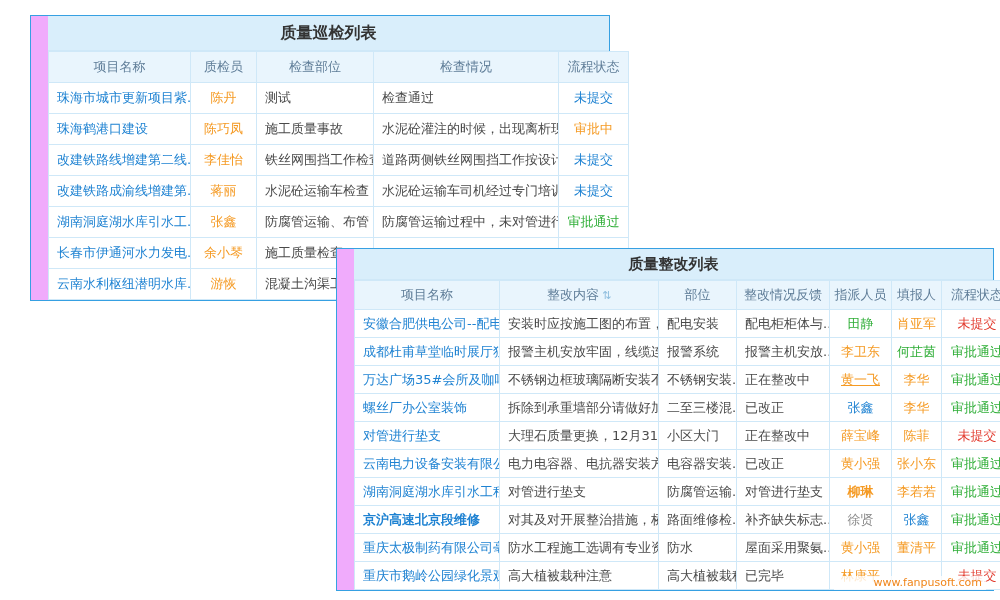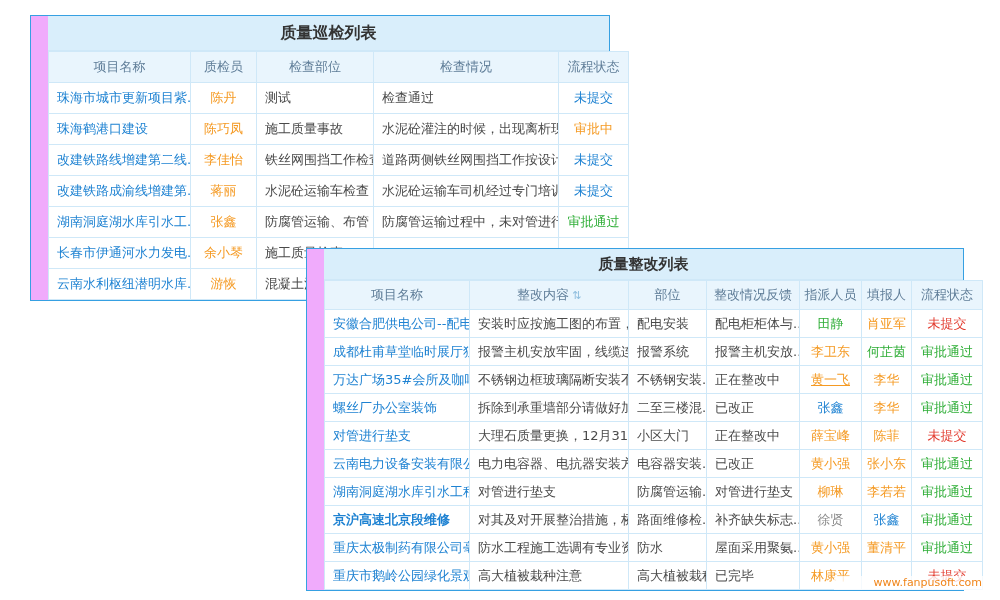--- a/index.html
+++ b/index.html
@@ -9,21 +9,21 @@
     font-family:"DejaVu Sans","Liberation Sans",sans-serif;
   }
   .panel{
     position:absolute;
     border:1px solid var(--accent-border,#36a0e2);
     background:#f0abfc;
     box-sizing:border-box;
     padding-left:17px;
   }
   #panel-inspection{left:30px;top:15px;width:580px;z-index:1;}
-  #panel-rectify{left:306px;top:248px;width:658px;z-index:5;}
+  #panel-rectify{left:336px;top:248px;width:658px;z-index:5;}
   .panel-title{
     text-align:center;
     background:var(--title-bg,#d9eefb);
     color:#333;
     font-weight:600;
     border-bottom:1px solid var(--grid-line,#aed7f2);
   }
   #panel-inspection .panel-title{height:34px;line-height:34px;font-size:16px;}
   #panel-rectify .panel-title{height:30px;line-height:30px;font-size:15px;}
   table{border-collapse:collapse;width:100%;table-layout:fixed;}
@@ -238,21 +238,21 @@
           <td>已改正</td>
           <td style="color: rgb(245, 154, 35);">黄小强</td>
           <td style="color: rgb(245, 154, 35);">张小东</td>
           <td style="color: rgb(47, 174, 55);">审批通过</td>
         </tr>
         <tr>
           <td style="color: rgb(30, 130, 210);">湖南洞庭湖水库引水工程施工...</td>
           <td>对管进行垫支</td>
           <td>防腐管运输...</td>
           <td>对管进行垫支</td>
-          <td style="color: rgb(245, 154, 35);">柳琳</td>
+          <td style="color: rgb(245, 154, 35); font-weight: bold;">柳琳</td>
           <td style="color: rgb(245, 154, 35);">李若若</td>
           <td style="color: rgb(47, 174, 55);">审批通过</td>
         </tr>
         <tr>
           <td style="color: rgb(30, 130, 210); font-weight: bold;">京沪高速北京段维修</td>
           <td>对其及对开展整治措施，桥头...</td>
           <td>路面维修检...</td>
           <td>补齐缺失标志...</td>
           <td style="color: rgb(138, 138, 138);">徐贤</td>
           <td style="color: rgb(30, 130, 210);">张鑫</td>

